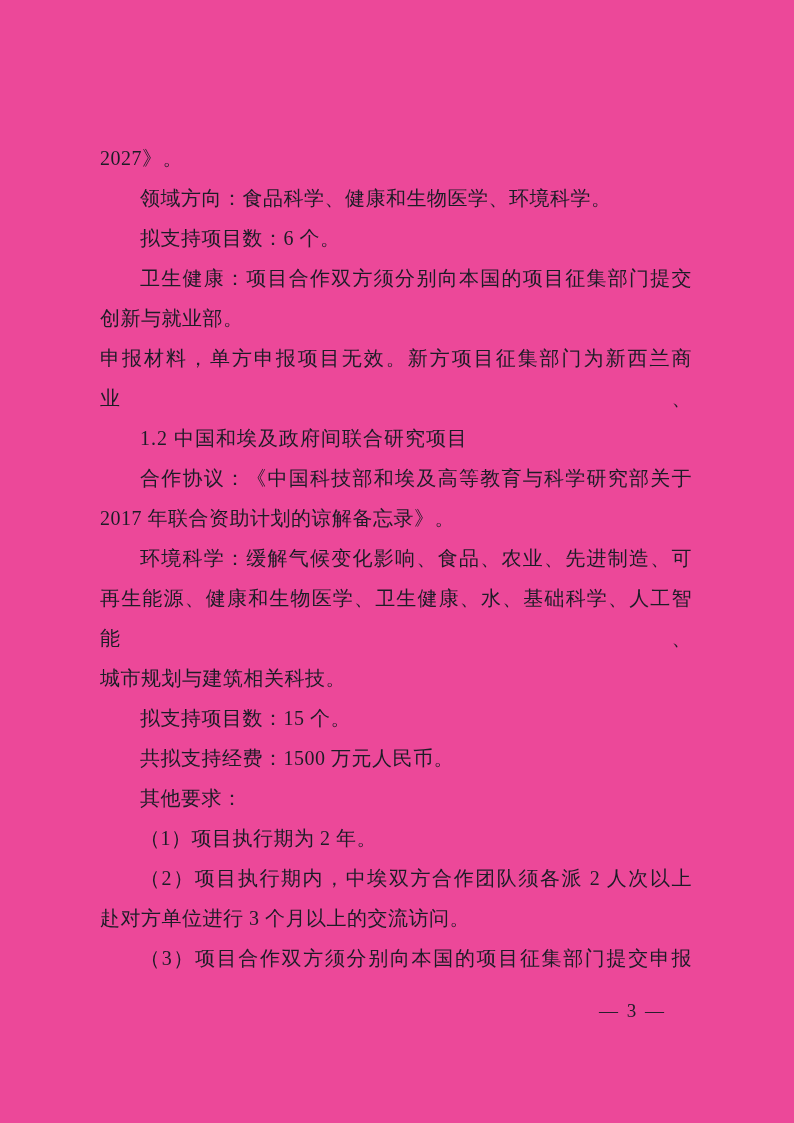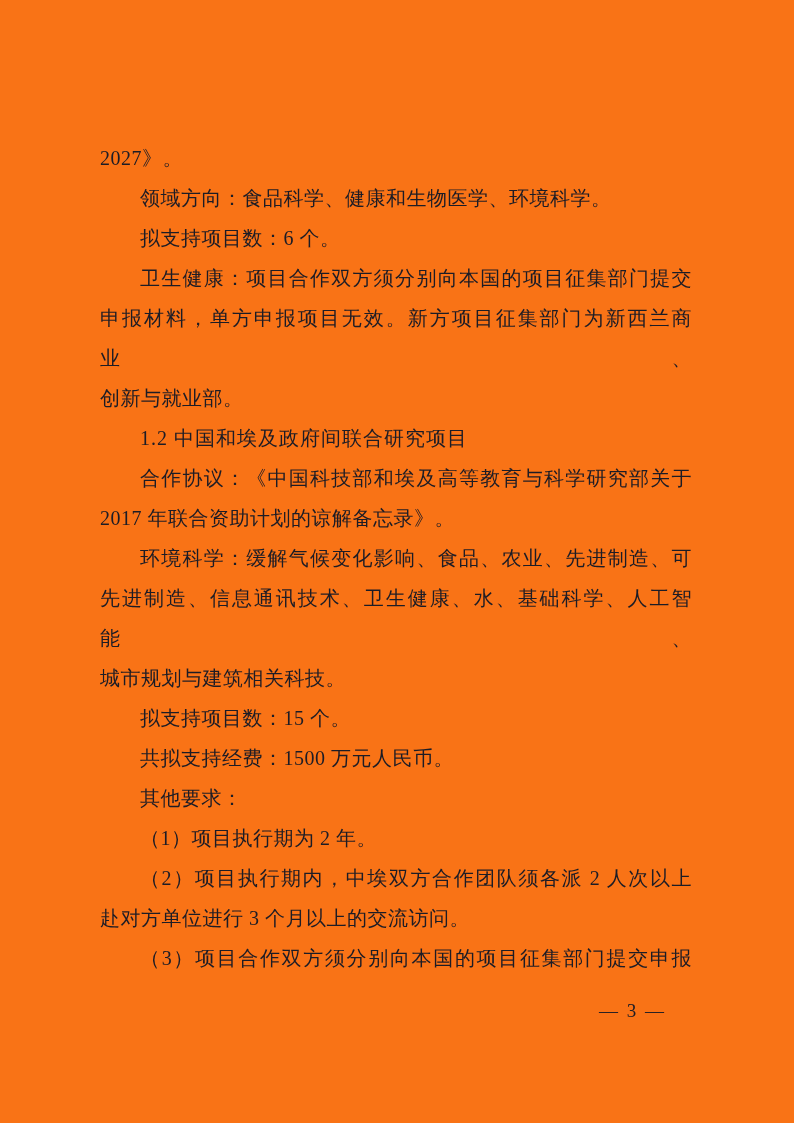--- a/index.html
+++ b/index.html
@@ -4,21 +4,21 @@
 <style>
   html, body {
     margin: 0;
     padding: 0;
     background: #ffffff;
   }
   .page {
     position: relative;
     width: 794px;
     height: 1123px;
-    background: #f97316;
+    background: #ec4899;
     overflow: hidden;
     font-family: "Liberation Serif", "DejaVu Serif", serif;
     color: #1c1c26;
   }
   .content {
     position: absolute;
     left: 100px;
     top: 138px;
     width: 592px;
   }
@@ -53,27 +53,27 @@
 </style>
 </head>
 <body>
 
 <div class="page">
   <div class="content" id="lines-container">
       <div class="line">2027》。</div>
       <div class="line indent">领域方向：食品科学、健康和生物医学、环境科学。</div>
       <div class="line indent">拟支持项目数：6 个。</div>
       <div class="line indent justify">卫生健康：项目合作双方须分别向本国的项目征集部门提交</div>
+      <div class="line">创新与就业部。</div>
       <div class="line justify">申报材料，单方申报项目无效。新方项目征集部门为新西兰商业、</div>
-      <div class="line">创新与就业部。</div>
       <div class="line indent bold">1.2 中国和埃及政府间联合研究项目</div>
       <div class="line indent justify">合作协议：《中国科技部和埃及高等教育与科学研究部关于</div>
       <div class="line">2017 年联合资助计划的谅解备忘录》。</div>
       <div class="line indent justify">环境科学：缓解气候变化影响、食品、农业、先进制造、可</div>
-      <div class="line justify">先进制造、信息通讯技术、卫生健康、水、基础科学、人工智能、</div>
+      <div class="line justify">再生能源、健康和生物医学、卫生健康、水、基础科学、人工智能、</div>
       <div class="line">城市规划与建筑相关科技。</div>
       <div class="line indent">拟支持项目数：15 个。</div>
       <div class="line indent">共拟支持经费：1500 万元人民币。</div>
       <div class="line indent">其他要求：</div>
       <div class="line indent">（1）项目执行期为 2 年。</div>
       <div class="line indent justify">（2）项目执行期内，中埃双方合作团队须各派 2 人次以上</div>
       <div class="line">赴对方单位进行 3 个月以上的交流访问。</div>
       <div class="line indent justify">（3）项目合作双方须分别向本国的项目征集部门提交申报</div>
     </div>
   <div class="page-number">— 3 —</div>

